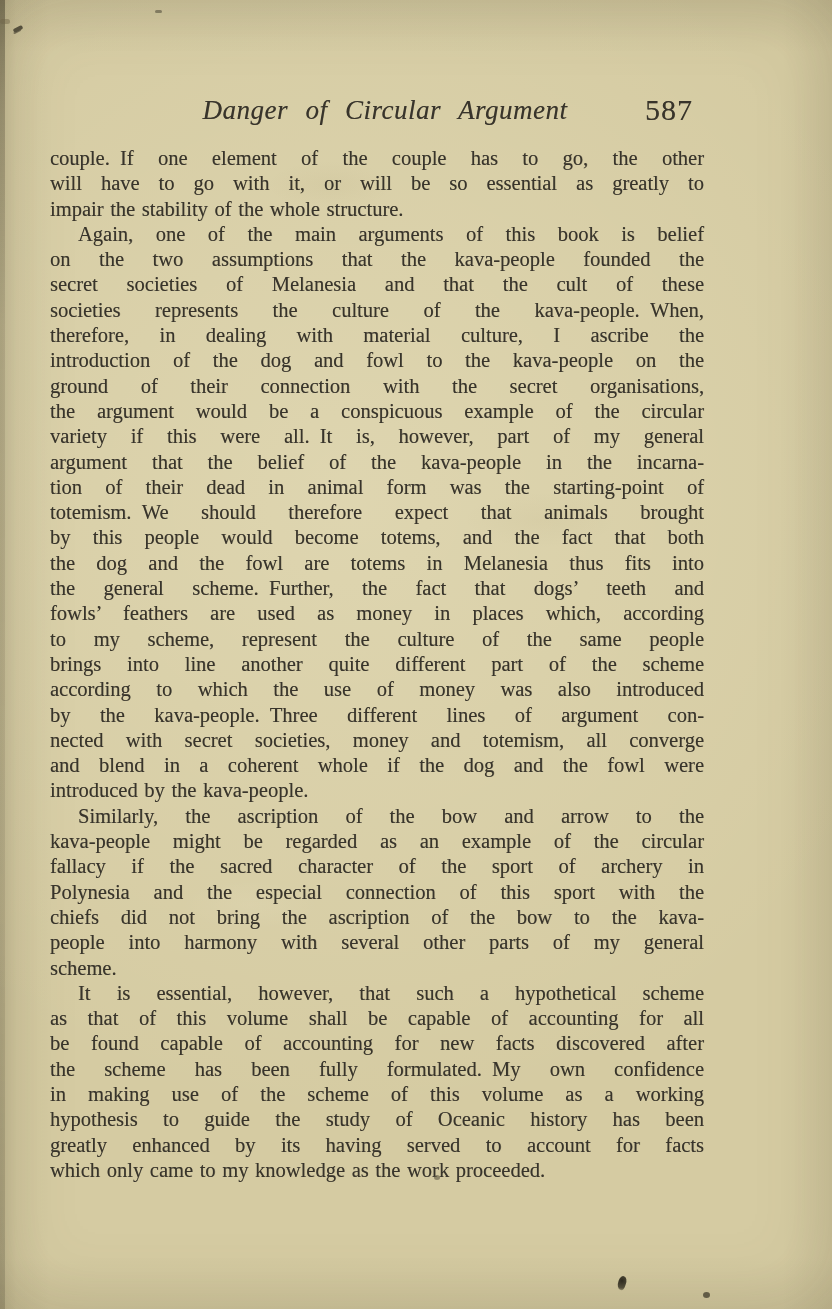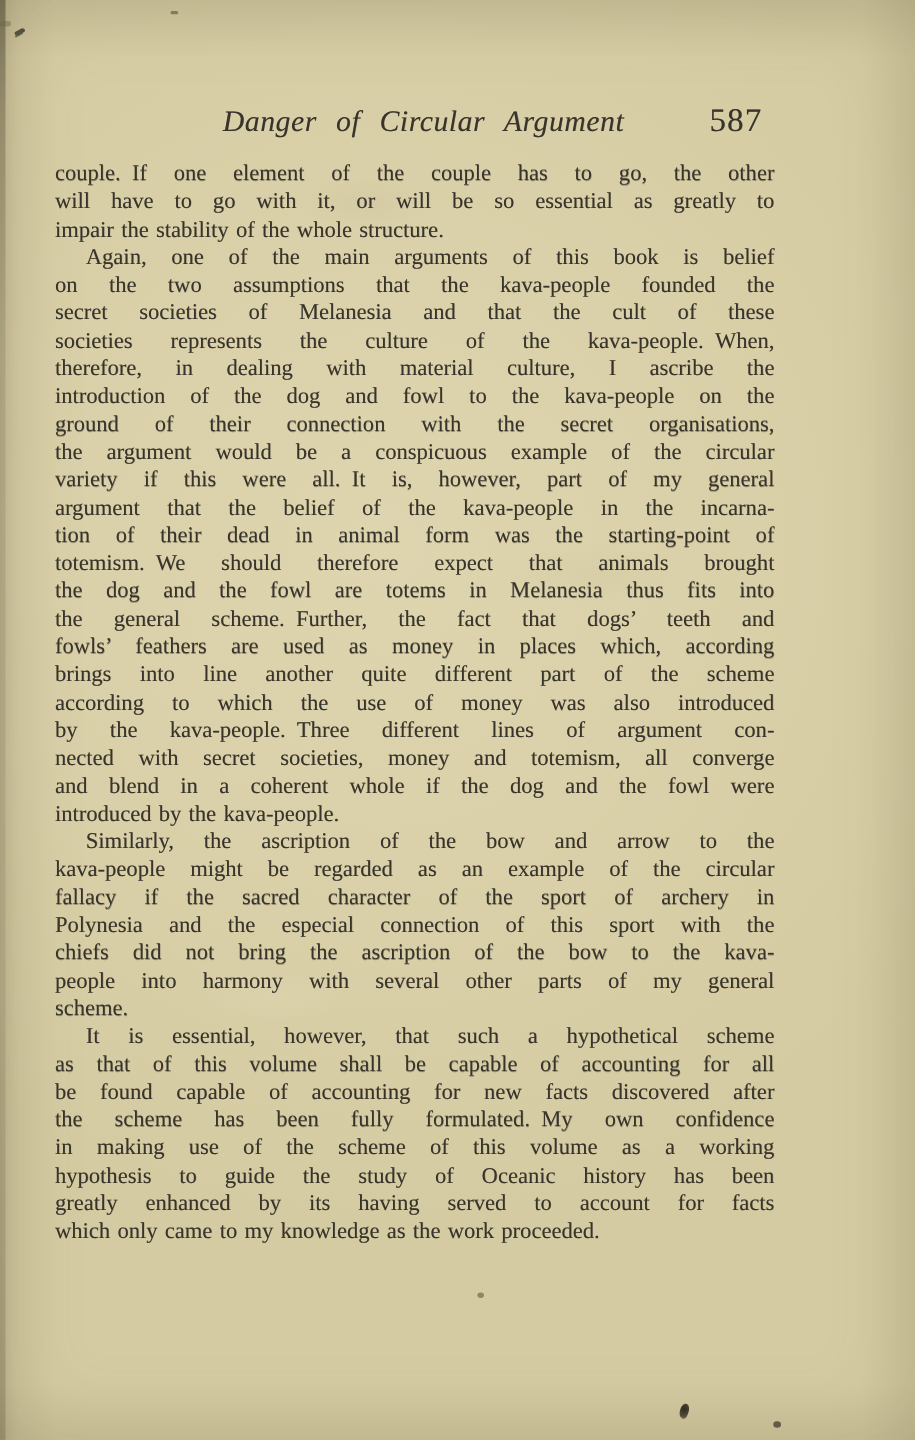--- a/index.html
+++ b/index.html
@@ -115,23 +115,25 @@
         <div class="bline">secret societies of Melanesia and that the cult of these</div>
         <div class="bline">societies represents the culture of the kava-people. When,</div>
         <div class="bline">therefore, in dealing with material culture, I ascribe the</div>
         <div class="bline">introduction of the dog and fowl to the kava-people on the</div>
         <div class="bline">ground of their connection with the secret organisations,</div>
         <div class="bline">the argument would be a conspicuous example of the circular</div>
         <div class="bline">variety if this were all. It is, however, part of my general</div>
         <div class="bline">argument that the belief of the kava-people in the incarna-</div>
         <div class="bline">tion of their dead in animal form was the starting-point of</div>
         <div class="bline">totemism. We should therefore expect that animals brought</div>
+        <div class="bline">by this people would become totems, and the fact that both</div>
         <div class="bline">the dog and the fowl are totems in Melanesia thus fits into</div>
         <div class="bline">the general scheme. Further, the fact that dogs’ teeth and</div>
         <div class="bline">fowls’ feathers are used as money in places which, according</div>
+        <div class="bline">to my scheme, represent the culture of the same people</div>
         <div class="bline">brings into line another quite different part of the scheme</div>
         <div class="bline">according to which the use of money was also introduced</div>
         <div class="bline">by the kava-people. Three different lines of argument con-</div>
         <div class="bline">nected with secret societies, money and totemism, all converge</div>
         <div class="bline">and blend in a coherent whole if the dog and the fowl were</div>
         <div class="bline last">introduced by the kava-people.</div>
       </div>
       <div class="paragraph">
         <div class="bline indent">Similarly, the ascription of the bow and arrow to the</div>
         <div class="bline">kava-people might be regarded as an example of the circular</div>

